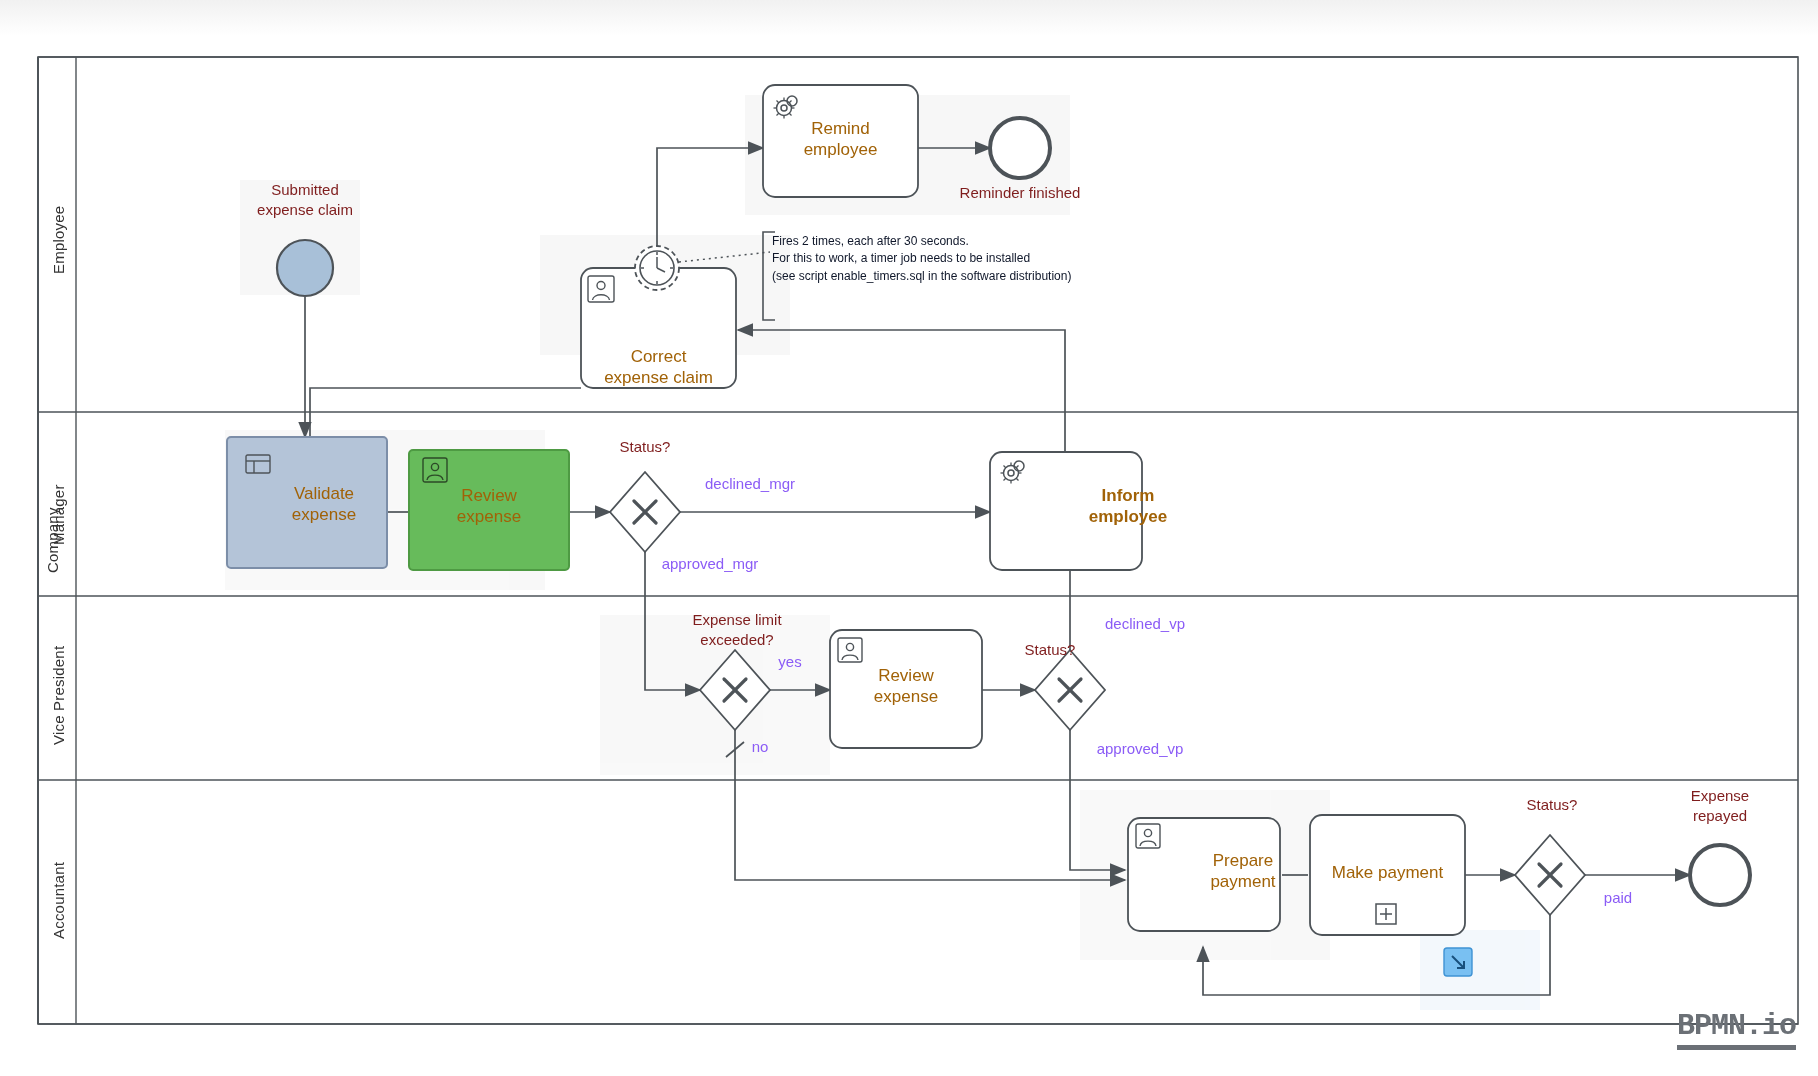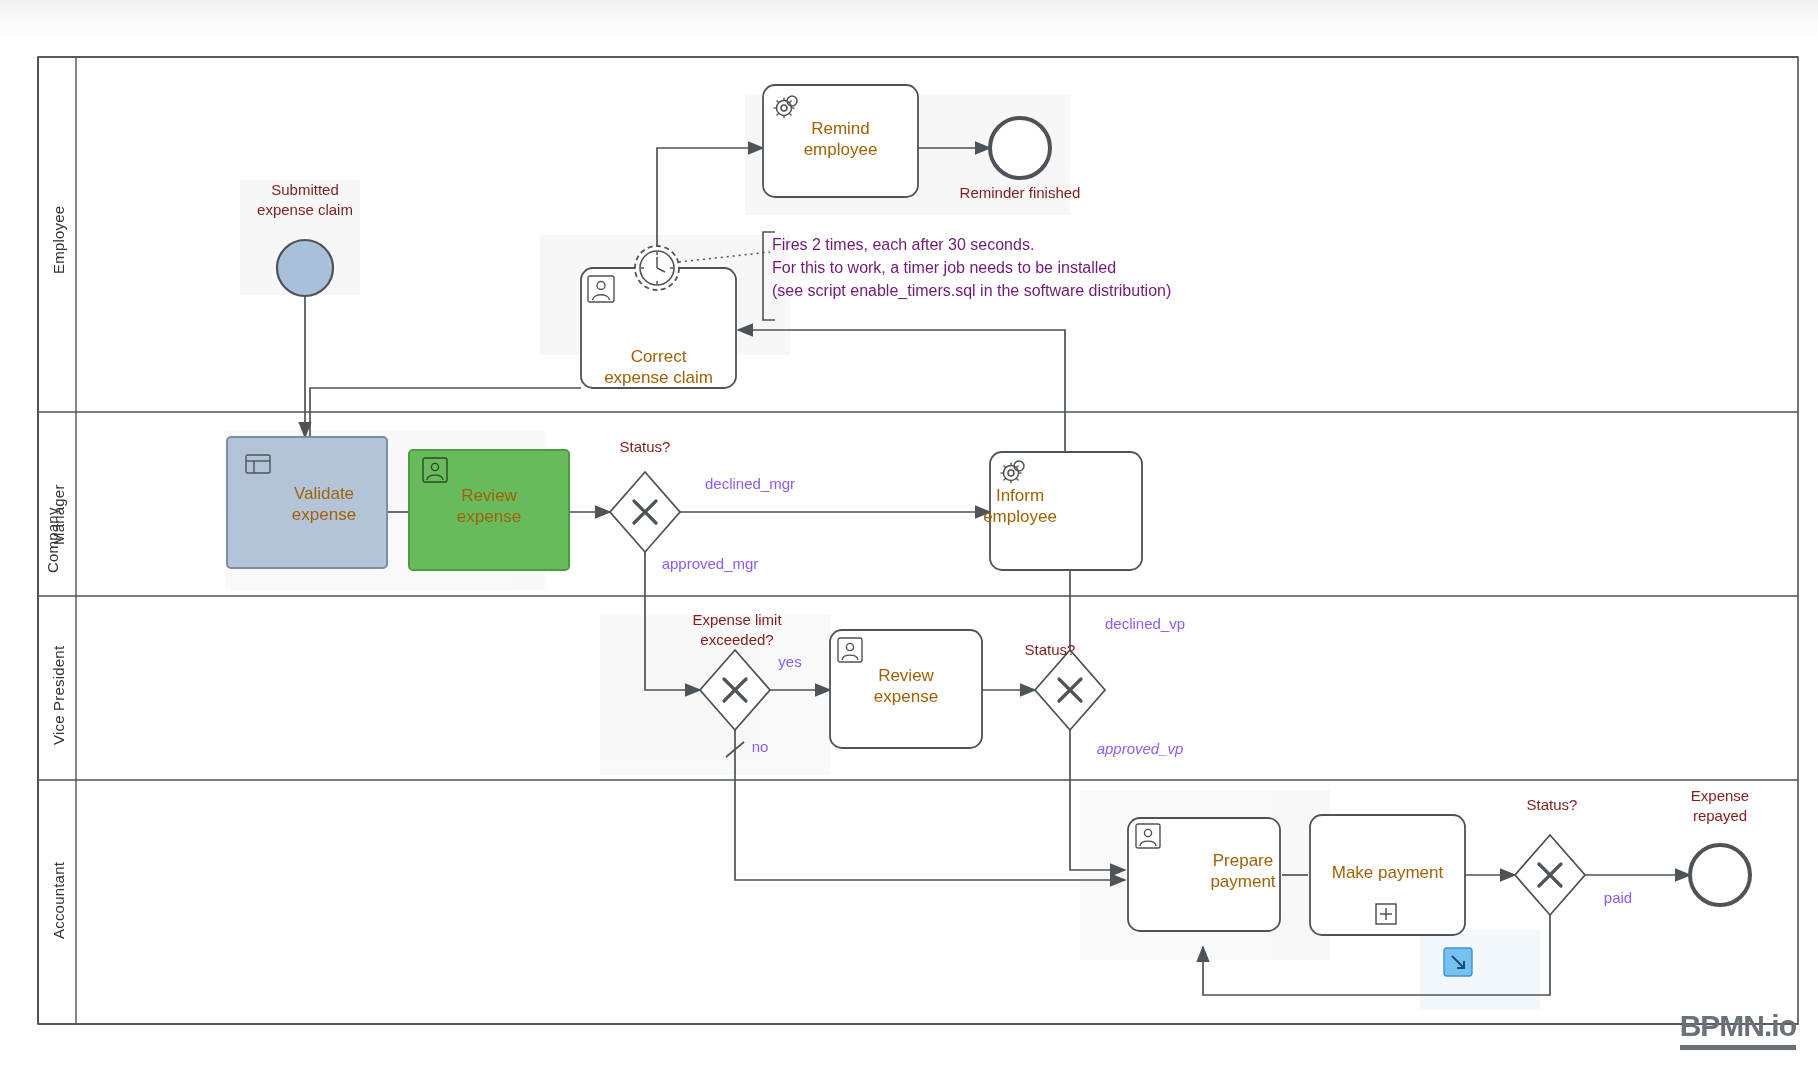--- a/index.html
+++ b/index.html
@@ -63,30 +63,30 @@
   .ext-label {
     position: absolute;
     font-size: 15px;
     color: #7f1d1d;
     text-align: center;
     white-space: pre-line;
     line-height: 1.3;
   }
   .anno-text {
     position: absolute;
-    font-size: 16px;
-    color: #701a75;
+    font-size: 12px;
+    color: #0f172a;
     line-height: 1.45;
     white-space: pre-line;
   }
   .watermark {
     position: absolute;
     right: 22px;
     bottom: 26px;
-    font-family: Liberation Sans, sans-serif;
+    font-family: Liberation Mono, monospace;
     font-weight: bold;
     font-size: 30px;
     color: #6b7076;
     letter-spacing: -1px;
   }
   .watermark .bar {
     display: block;
     height: 5px;
     background: #6b7076;
     margin-top: 2px;
@@ -326,21 +326,21 @@
     <div class="lane-label" style="left:50px; top:830px; width:26px; height:140px;">Accountant</div>
 
     <div class="node-label" style="left:763px; top:118px; width:155px;">Remind
 employee</div>
     <div class="node-label" style="left:581px; top:300px; width:155px;margin-top:46px;">Correct
 expense claim</div>
     <div class="node-label" style="left:227px; top:483px; width:160px;margin-left:17px;">Validate
 expense</div>
     <div class="node-label" style="left:409px; top:485px; width:160px;">Review
 expense</div>
-    <div class="node-label" style="left:938px; top:485px; width:164px;">Inform
+    <div class="node-label" style="left:1046px; top:485px; width:164px;font-weight:bold;">Inform
 employee</div>
     <div class="node-label" style="left:830px; top:665px; width:152px;">Review
 expense</div>
     <div class="node-label" style="left:1128px; top:850px; width:152px;padding-left:39px;">Prepare
 payment</div>
     <div class="node-label" style="left:1310px; top:862px; width:155px;">Make payment</div>
 
     <div class="ext-label" style="left:235px; top:180px; width:140px;">Submitted
 expense claim</div>
     <div class="ext-label" style="left:930px; top:183px; width:180px;">Reminder finished</div>
@@ -350,21 +350,21 @@
     <div class="ext-label" style="left:662px; top:610px; width:150px;">Expense limit
 exceeded?</div>
     <div class="ext-label" style="left:1000px; top:640px; width:100px;">Status?</div>
     <div class="ext-label" style="left:1502px; top:795px; width:100px;">Status?</div>
 
     <div class="edge-label" style="left:680px; top:475px; width:140px;">declined_mgr</div>
     <div class="edge-label" style="left:640px; top:555px; width:140px;">approved_mgr</div>
     <div class="edge-label" style="left:770px; top:653px; width:40px;">yes</div>
     <div class="edge-label" style="left:740px; top:738px; width:40px;">no</div>
     <div class="edge-label" style="left:1075px; top:615px; width:140px;">declined_vp</div>
-    <div class="edge-label" style="left:1070px; top:740px; width:140px;font-style:italic;">approved_vp</div>
+    <div class="edge-label" style="left:1070px; top:740px; width:140px;">approved_vp</div>
     <div class="edge-label" style="left:1588px; top:845px; width:60px;margin-top:44px;">paid</div>
 
     <div class="anno-text" style="left:772px; top:233px; width:480px;">Fires 2 times, each after 30 seconds.
 For this to work, a timer job needs to be installed
 (see script enable_timers.sql in the software distribution)</div>
   </div>
 
   <div class="watermark">
     <span>BPMN.io</span>
     <span class="bar"></span>

